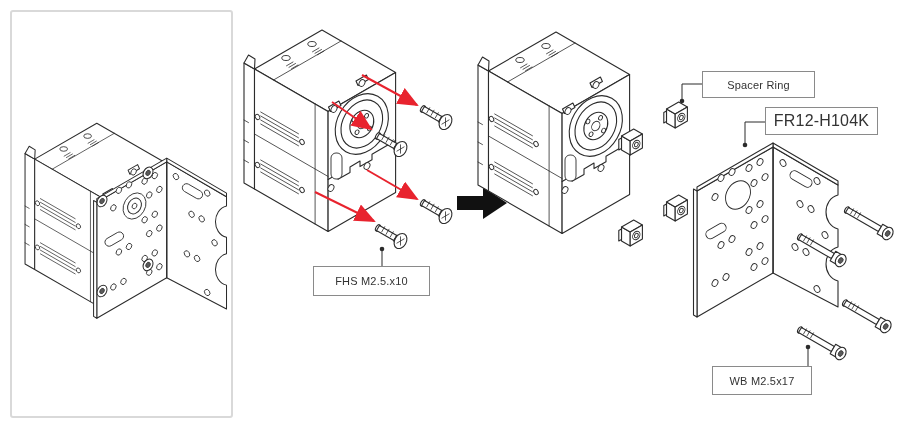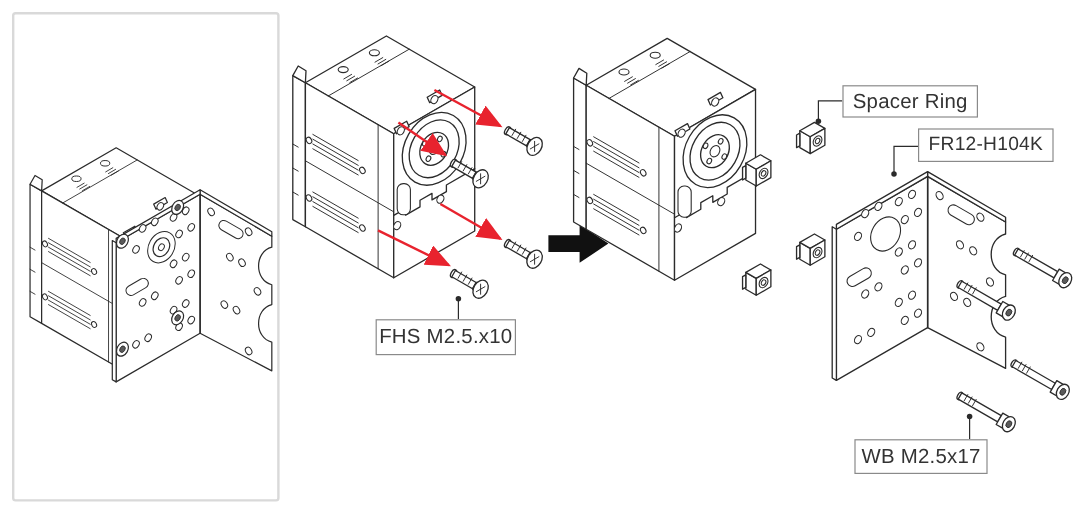--- a/index.html
+++ b/index.html
@@ -3,21 +3,21 @@
 <meta charset="utf-8">
 <style>
   html,body{margin:0;padding:0;background:#fff;}
   .stage{position:relative;width:900px;height:430px;background:#ffffff;overflow:hidden;
          font-family:"Liberation Sans",sans-serif;}
   .panel{position:absolute;left:10px;top:10px;width:223px;height:408px;
          border:2px solid #d9d9d9;border-radius:3px;box-sizing:border-box;background:#fff;}
   svg.art{position:absolute;left:0;top:0;}
   .callout{position:absolute;box-sizing:border-box;border:1px solid #8a8a8a;background:#fff;
            color:#333;display:flex;align-items:center;justify-content:center;
-           font-size:17px;letter-spacing:.2px;white-space:nowrap;}
+           font-size:11px;letter-spacing:.2px;white-space:nowrap;}
   
   .ln{fill:#ffffff;stroke:#2b2b2b;stroke-width:1.1;stroke-linejoin:round;stroke-linecap:round;}
   .nf{fill:none;stroke:#2b2b2b;stroke-width:1.1;stroke-linejoin:round;stroke-linecap:round;}
   .th{fill:none;stroke:#2b2b2b;stroke-width:.8;stroke-linecap:round;}
   .hole{fill:#ffffff;stroke:#2b2b2b;stroke-width:.9;}
   .dk{fill:#5a5a5a;stroke:#2b2b2b;stroke-width:.7;}
   .red{stroke:#e8232e;stroke-width:2;fill:none;}
   .blk{fill:#111;stroke:none;}
   .ldr{stroke:#2b2b2b;stroke-width:1;fill:none;}
   .dot{fill:#2b2b2b;stroke:none;}
@@ -238,14 +238,14 @@
       <circle class="dot" cx="808" cy="347" r="2.3"></circle>
     </g>
   </svg>
 
   <div class="callout" style="left:313px;top:266px;width:117px;height:30px;text-align:center;">FHS M2.5.x10</div>
 
   <div class="callout" style="left:702px;top:71px;width:113px;height:27px;">Spacer Ring</div>
 
   <div class="callout" style="left:765px;top:107px;width:113px;height:28px;font-size:16px;">FR12-H104K</div>
 
-  <div class="callout" style="left:712px;top:366px;width:111px;height:29px;">WB M2.5x17</div>
+  <div class="callout" style="left:712px;top:366px;width:100px;height:29px;">WB M2.5x17</div>
 </div>
 
 </body></html>

